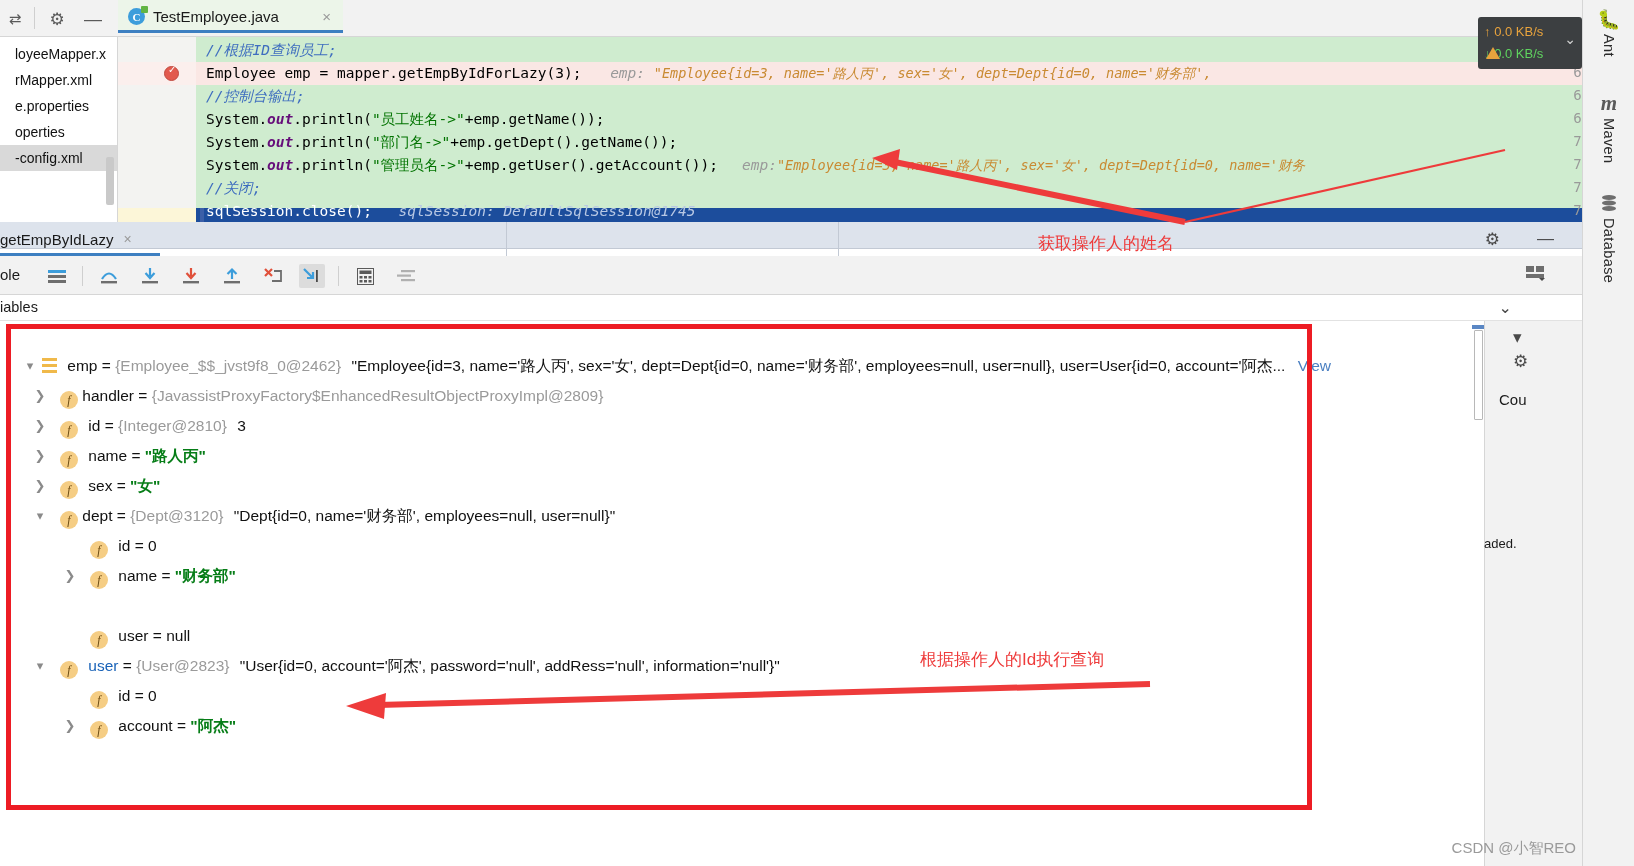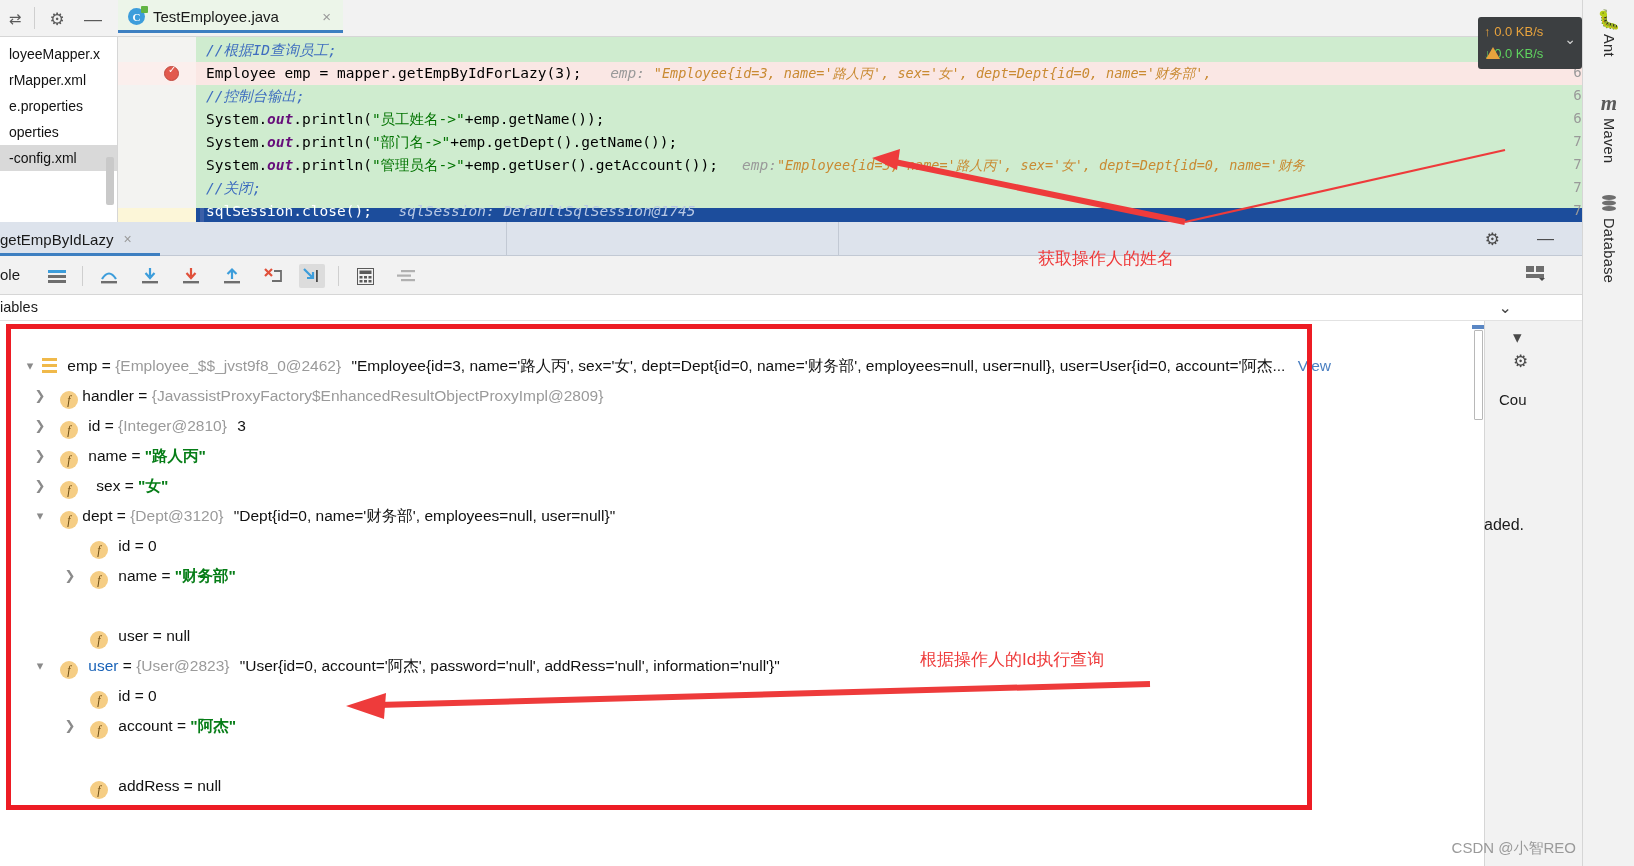--- a/index.html
+++ b/index.html
@@ -45,21 +45,21 @@
   .tab-file .tab-close { position: absolute; right: 12px; top: 8px; font-size: 15px; color: #9a9a9a; }
 
   
   .projfiles {
     position: absolute; left: 0; top: 37px; width: 118px; height: 185px;
     background: #ffffff; border-right: 1px solid #d6d6d6;
     padding-top: 4px; overflow: hidden;
   }
   .projfiles .pf {
     height: 26px; line-height: 26px; font-size: 14px; color: #111;
-    padding-left: 9px; white-space: nowrap;
+    padding-left: 15px; white-space: nowrap;
   }
   .projfiles .pf.sel { background: #d9d9d9; }
   .proj-scroll {
     position: absolute; left: 106px; top: 120px; width: 8px; height: 48px;
     background: #c9c9c9; border-radius: 2px;
   }
 
   
   .editor {
     position: absolute; left: 118px; top: 37px; width: 1516px; height: 185px;
@@ -140,21 +140,21 @@
   }
   .rs-item { position: absolute; left: 0; width: 52px; display: flex; flex-direction: column; align-items: center; }
   .rs-ico { font-size: 19px; color: #5a5a5a; height: 26px; display:flex; align-items:center; }
   .rs-lbl {
     writing-mode: vertical-rl; font-size: 14.5px; color: #2b2b2b; letter-spacing: 0.4px;
     margin-top: 2px;
   }
 
   
   .dbg-tabs {
-    position: absolute; left: 0; top: 222px; width: 1582px; height: 34px;
+    position: absolute; left: 0; top: 222px; width: 1582px; height: 27px;
     background: #dde3ec; border-bottom: 1px solid #c2c9d4; text-align: right;
   }
   .dbg-tab {
     position: absolute; left: 0; top: 0; height: 34px; width: 160px;
     display:flex; align-items:center; font-size: 15px; color:#1a1a1a;
   }
   .dbg-tab .dt-underline { position:absolute; left:0; bottom:0; width:160px; height:3px; background:#3d7fc1; }
   .dbg-tab .dt-close { margin-left: 10px; font-size: 14px; color:#9a9a9a; }
   .dbg-tabs .divider { position:absolute; top:0; width:1px; height:34px; background:#c2c9d4; }
   .dbg-tabs .gear { position:absolute; right: 82px; top: 7px; font-size: 17px; color:#4a4a4a; }
@@ -471,21 +471,21 @@
 
     <div class="vrow" style="top:120px;left:12px;">
       <span class="twisty" style="left:20px;top:0;">❯</span>
       <span style="margin-left:48px;"><span class="ficon">f</span></span>
       <span class="vname" style="margin-left:6px;">name</span><span> = </span><span class="vstr">"路人丙"</span>
     </div>
 
     <div class="vrow" style="top:150px;left:12px;">
       <span class="twisty" style="left:20px;top:0;">❯</span>
       <span style="margin-left:48px;"><span class="ficon">f</span></span>
-      <span class="vname" style="margin-left:14px;">sex</span><span> = </span><span class="vstr">"女"</span>
+      <span class="vname" style="margin-left:6px;">sex</span><span> = </span><span class="vstr">"女"</span>
     </div>
 
     <div class="vrow" style="top:180px;left:12px;">
       <span class="twisty" style="left:20px;top:0;">▾</span>
       <span style="margin-left:48px;"><span class="ficon">f</span></span>
       <span class="vname" style="margin-left:0;">dept</span><span> = </span><span class="vref">{Dept@3120}</span>
       <span class="vval" style="margin-left:6px;">"Dept{id=0, name='财务部', employees=null, user=null}"</span>
     </div>
 
     <div class="vrow" style="top:210px;left:12px;">
@@ -517,37 +517,33 @@
       <span class="vname" style="margin-left:6px;">id</span><span> = </span><span class="vval">0</span>
     </div>
 
     <div class="vrow" style="top:390px;left:12px;">
       <span class="twisty" style="left:50px;top:0;">❯</span>
       <span style="margin-left:78px;"><span class="ficon">f</span></span>
       <span class="vname" style="margin-left:6px;">account</span><span> = </span><span class="vstr">"阿杰"</span>
     </div>
 
 
-    <div class="vrow" style="top:450px;left:12px;">
-      <span style="margin-left:78px;"><span class="ficon">f</span></span>
-      <span class="vname" style="margin-left:6px;">addRess</span><span> = </span><span class="vnull">null</span>
-    </div>
 
   </div>
 
   <div class="vars-scroll-track"></div>
   <div class="vars-scroll-cap"></div>
   <div class="vars-scroll-thumb"></div>
 
   <div class="vars-right">
     <div class="vr-ico" style="top:6px;">▾</div>
     <div class="vr-ico" style="top:30px;">⚙</div>
     <div class="vr-text" style="top:70px;color:#1a1a1a;">Cou</div>
   </div>
-  <div style="position:absolute;left:1484px;top:516px;font-size:16px;color:#1a1a1a;">aded.</div>
+  <div style="position:absolute;left:1484px;top:536px;font-size:13px;color:#1a1a1a;">aded.</div>
 
   <div class="rightstrip">
     <div class="rs-item" style="top:6px;">
       <div class="rs-ico">🐛</div>
       <div class="rs-lbl">Ant</div>
     </div>
     <div class="rs-item" style="top:90px;">
       <div class="rs-ico" style="font-family:'Liberation Serif',serif;font-style:italic;font-weight:bold;font-size:21px;">m</div>
       <div class="rs-lbl">Maven</div>
     </div>
@@ -572,18 +568,18 @@
       <line x1="1185" y1="222" x2="885" y2="160" stroke="#ee3b3b" stroke-width="6"></line>
       <polygon points="872,158 900,149 897,170" fill="#ee3b3b"></polygon>
     </g>
 
     <g>
       <line x1="1150" y1="684" x2="378" y2="705" stroke="#ee3b3b" stroke-width="6"></line>
       <polygon points="346,706 386,693 384,719" fill="#ee3b3b"></polygon>
     </g>
   </svg>
 
-  <div class="ann" style="left:1038px;top:247px;">获取操作人的姓名</div>
+  <div class="ann" style="left:1038px;top:232px;">获取操作人的姓名</div>
   <div class="ann" style="left:920px;top:648px;">根据操作人的Id执行查询</div>
 
   <div class="watermark">CSDN @小智REO</div>
 
 </div>
 
 </body></html>

